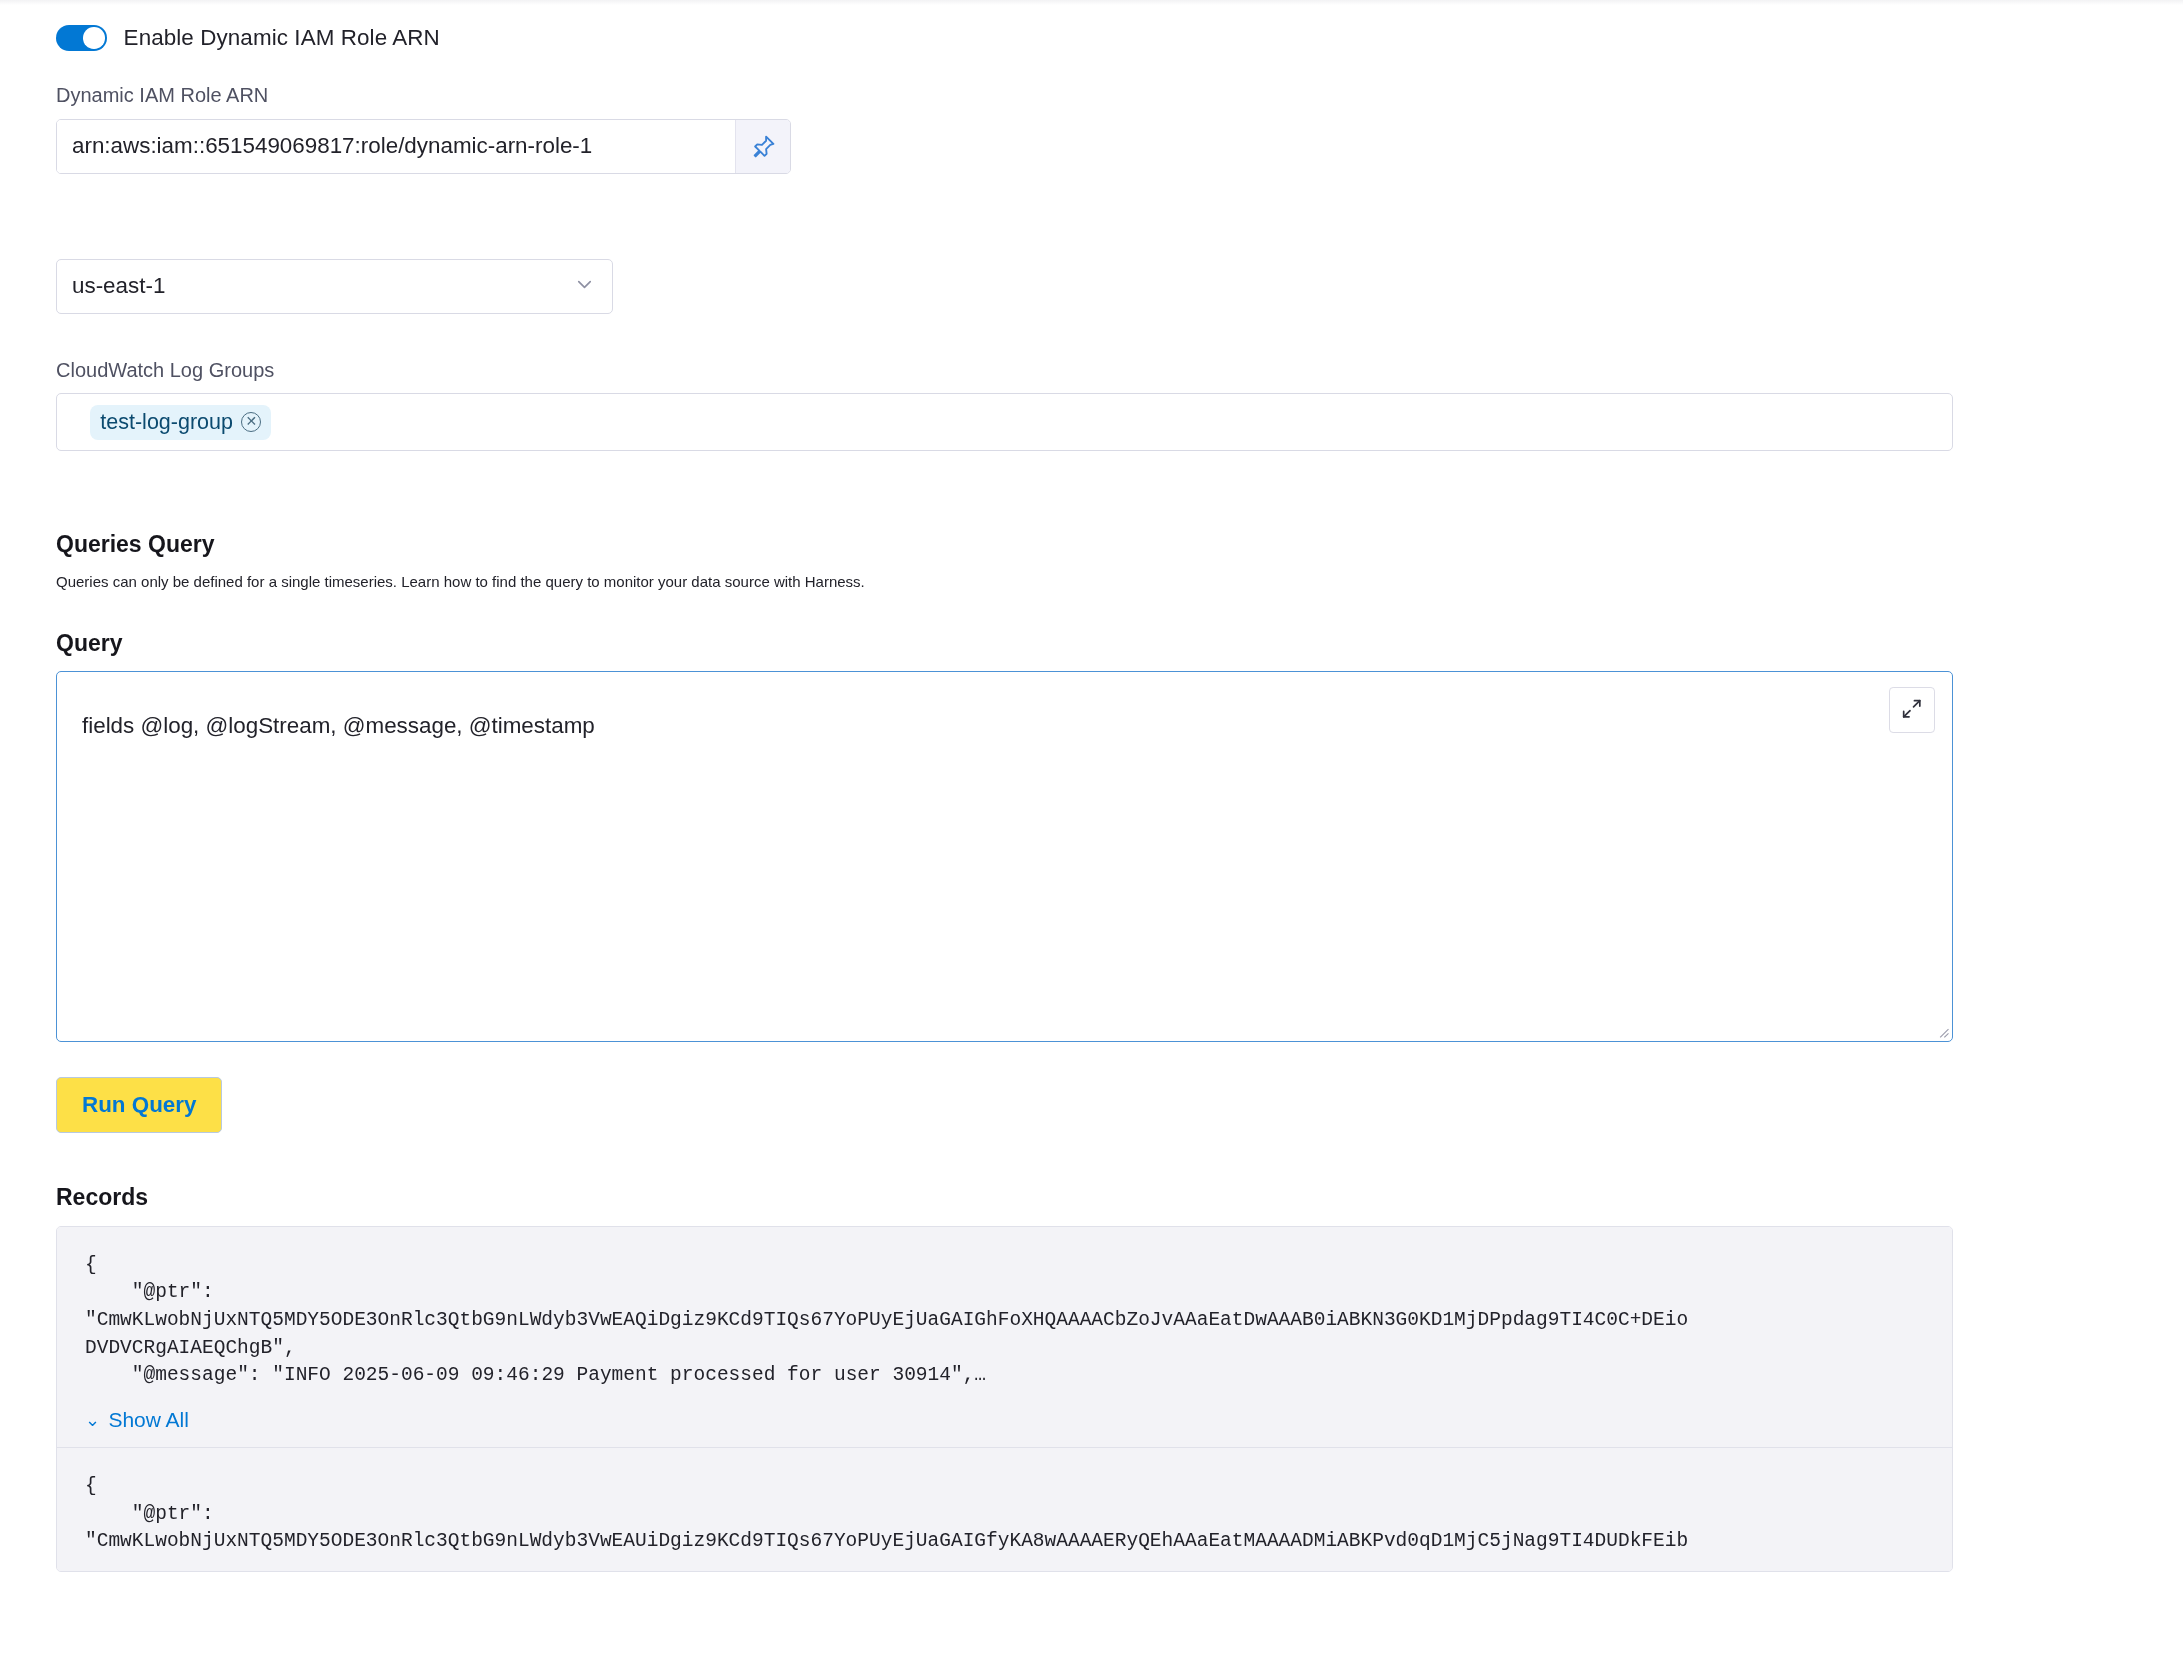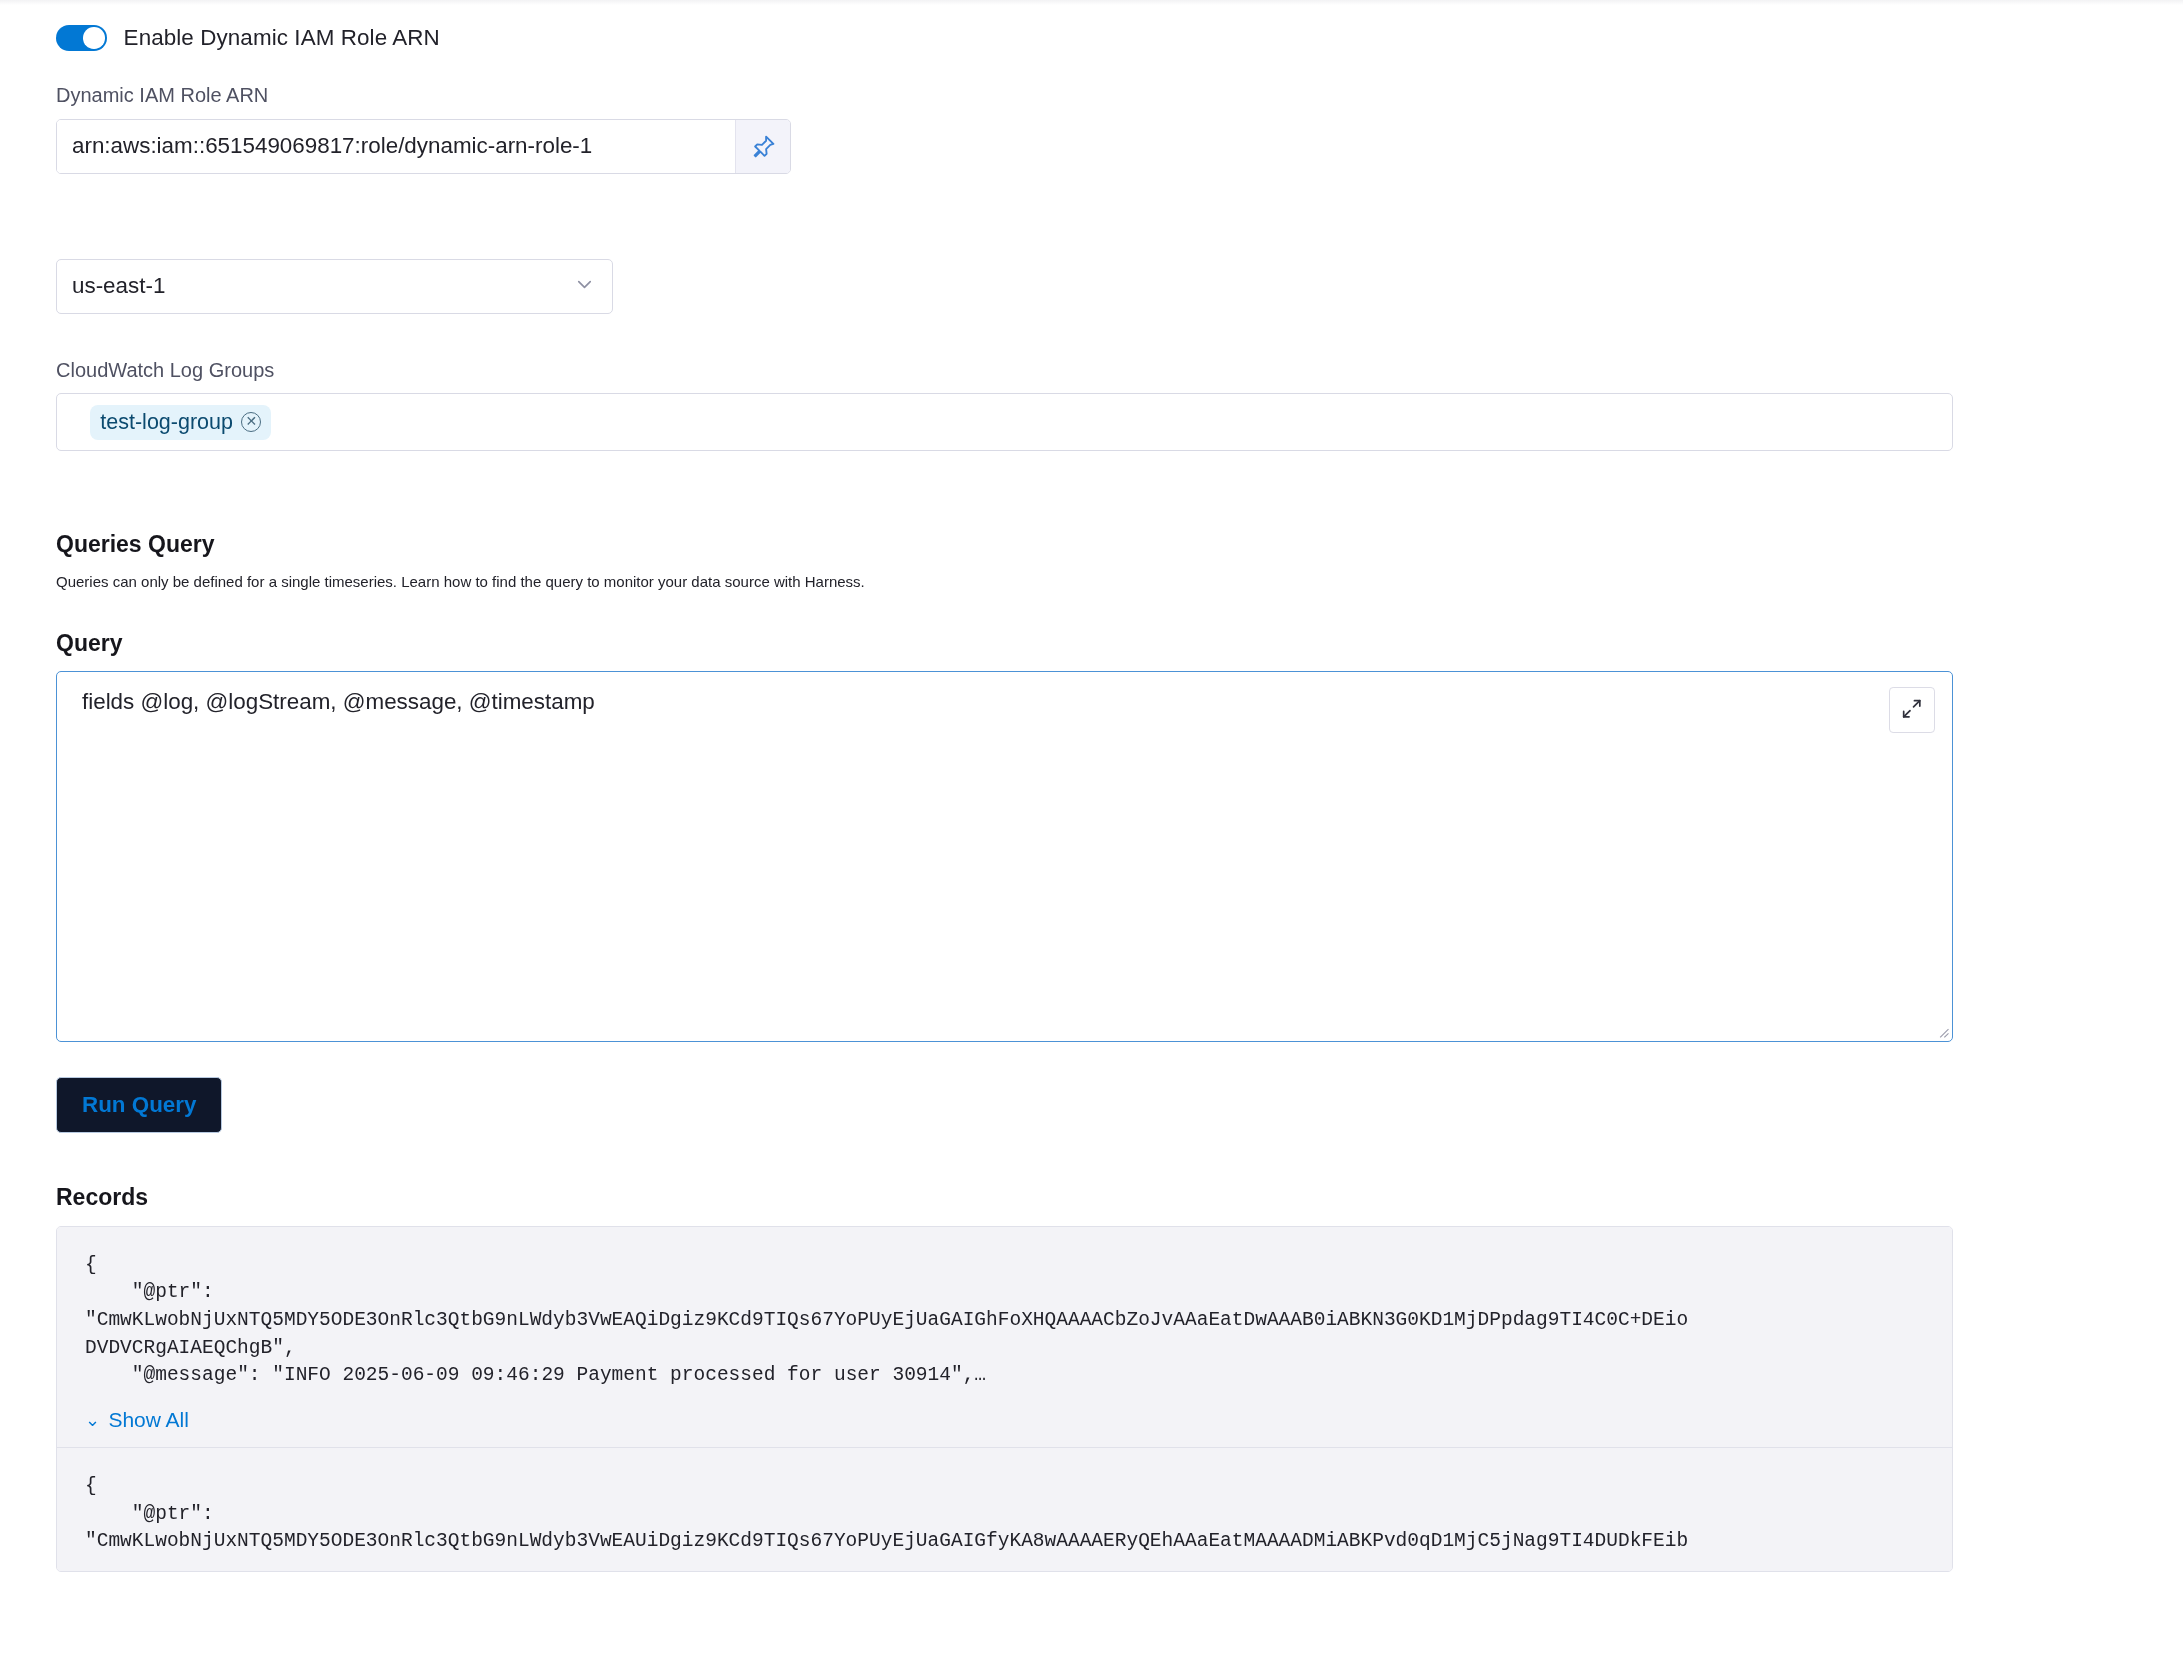--- a/index.html
+++ b/index.html
@@ -197,21 +197,21 @@
     width: 1897px;
     height: 371px;
     margin-bottom: 35px;
   }
   .query-area {
     width: 100%;
     height: 100%;
     border: 0.8px solid #4c92d6;
     border-radius: 5px;
     background: #fff;
-    padding: 13px 25px;
+    padding: 37px 25px;
     font-size: 22.4px;
     color: #22222a;
     font-family: "Liberation Sans", sans-serif;
     resize: none;
     outline: none;
     line-height: 1.5;
   }
   .expand-btn {
     position: absolute;
     top: 16.6px;
@@ -236,21 +236,21 @@
   }
 
   .run-btn {
     display: inline-flex;
     align-items: center;
     justify-content: center;
     height: 56px;
     padding: 0 25px;
     border: 0.8px solid #b7c9e0;
     border-radius: 5px;
-    background: #0f172a;
+    background: #fde047;
     color: #0278d4;
     font-size: 22.4px;
     font-weight: bold;
     cursor: pointer;
     margin-bottom: 43px;
     font-family: "Liberation Sans", sans-serif;
   }
 
   .records-title {
     font-size: 23px;

